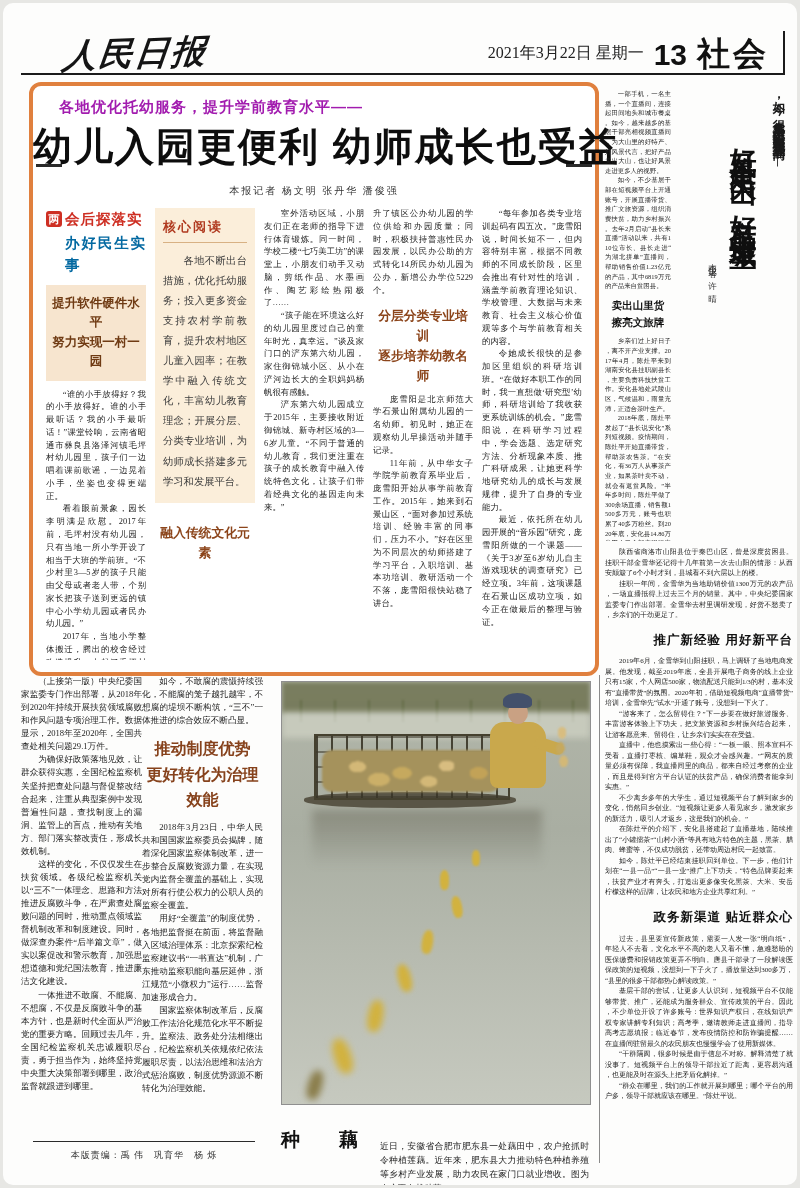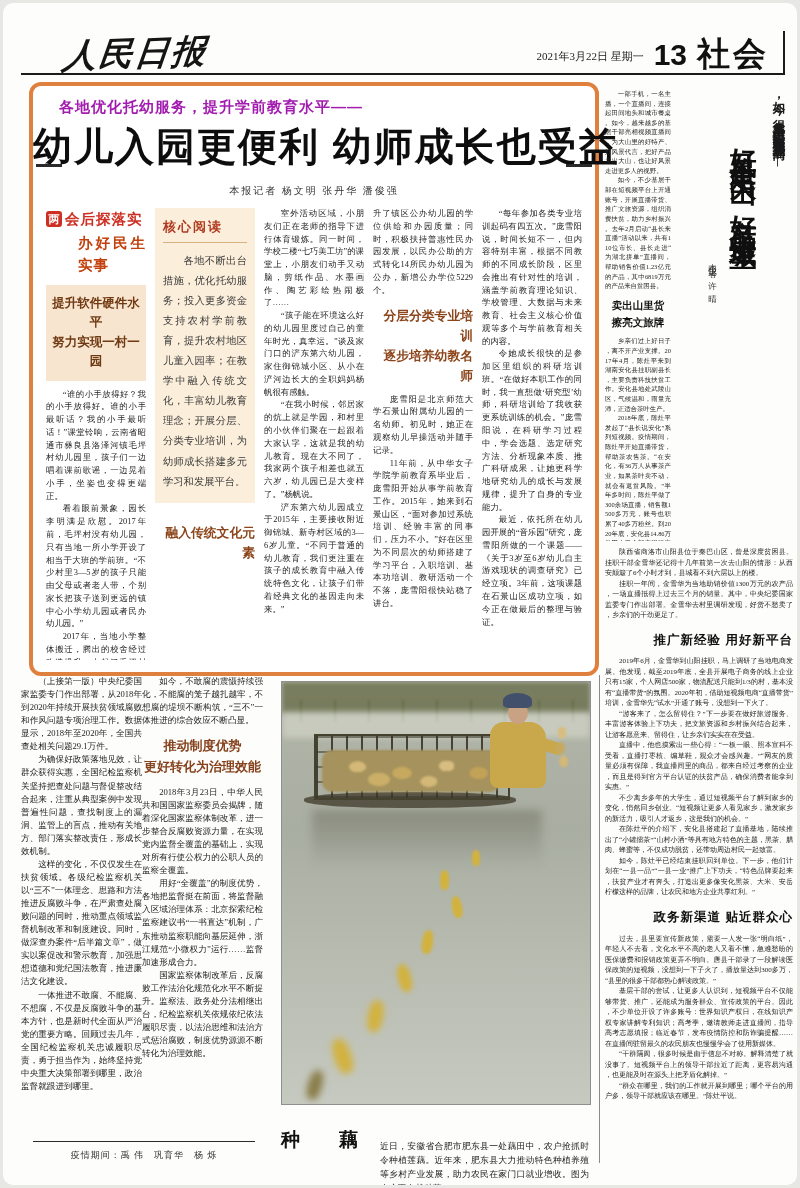--- a/index.html
+++ b/index.html
@@ -2,50 +2,50 @@
 <html><head>
 <meta charset="utf-8">
 <style>
   html,body{margin:0;padding:0;}
   body{width:800px;height:1188px;background:#e7e7e4;font-family:"Liberation Serif","DejaVu Serif",serif;position:relative;overflow:hidden;}
   #page{position:absolute;left:3px;top:3px;right:3px;bottom:3px;background:#fdfdfc;border-radius:10px;overflow:hidden;}
   .abs{position:absolute;}
   
   .masthead{left:60px;top:28px;font-size:34px;font-weight:bold;font-style:italic;color:#151515;transform:skewX(-8deg) rotate(-2deg);letter-spacing:2px;font-family:"DejaVu Serif",serif;}
   .hdr-right{top:34px;right:28px;display:flex;align-items:flex-end;gap:10px;}
-  .hdr-date{font-size:11px;color:#222;padding-bottom:6px;}
+  .hdr-date{font-size:16px;color:#222;padding-bottom:6px;}
   .hdr-pagenum{font-size:30px;font-weight:bold;font-family:"Liberation Sans","DejaVu Sans",sans-serif;color:#111;line-height:1;}
   .hdr-section{font-size:33px;font-weight:bold;font-family:"Liberation Sans","DejaVu Sans",sans-serif;color:#111;line-height:1;letter-spacing:3px;}
   .hdr-rule{left:18px;right:12px;top:70px;height:2px;background:#1b1b1b;}
   .hdr-bracket{right:12px;top:28px;width:2px;height:44px;background:#1b1b1b;}
   
   .main-box{left:26px;top:79px;width:562px;height:586px;border:4px solid #e0803e;border-radius:12px;background:#fff;}
   .kicker{left:26px;top:12px;font-size:15px;font-weight:bold;color:#a21caf;font-family:"Liberation Sans","DejaVu Sans",sans-serif;letter-spacing:1px;}
   .main-headline{left:0;top:34px;width:100%;text-align:center;font-size:39px;font-weight:bold;color:#0d0d0d;font-family:"Liberation Sans","DejaVu Sans",sans-serif;letter-spacing:2px;white-space:nowrap;}
   .hl-dash{top:78px;width:26px;height:3px;background:#2a2a2a;}
   .main-byline{left:0;top:98px;width:100%;text-align:center;font-size:10px;color:#333;letter-spacing:2px;}
   .cols{left:13px;top:122px;width:536px;height:452px;display:flex;gap:9px;}
   .col{flex:1;overflow:hidden;font-size:8.4px;line-height:1.52;text-align:justify;color:#232323;word-break:break-all;}
   .col p,.rcol p{margin:0;text-indent:2em;}
   p.noind{text-indent:0 !important;}
   .badge-l1{display:flex;align-items:center;gap:3px;font-family:"Liberation Sans","DejaVu Sans",sans-serif;}
   .badge-icon{width:16px;height:16px;background:#ce2f23;color:#fff;font-size:11px;font-weight:bold;display:flex;align-items:center;justify-content:center;border-radius:3px;flex:none;}
   .badge-t1{font-size:14.5px;font-weight:bold;color:#ce2f23;letter-spacing:1px;}
-  .badge-t2{font-size:14.5px;font-weight:bold;color:#c2410c;margin:2px 0 0 32px;letter-spacing:1px;font-family:"Liberation Sans","DejaVu Sans",sans-serif;}
+  .badge-t2{font-size:14.5px;font-weight:bold;color:#0369a1;margin:2px 0 0 19px;letter-spacing:1px;font-family:"Liberation Sans","DejaVu Sans",sans-serif;}
   .subhead-box{background:#f7e5cf;margin:9px 0 8px;padding:9px 2px;text-align:center;font-size:12.5px;font-weight:bold;color:#6f3a13;line-height:1.55;font-family:"Liberation Sans","DejaVu Sans",sans-serif;}
   .core-box{background:#fbeeda;padding:9px 8px 11px;margin-bottom:20px;}
   .core-title{font-size:13px;font-weight:bold;color:#b03a20;font-family:"Liberation Sans","DejaVu Sans",sans-serif;letter-spacing:2px;}
   .core-rule{height:1px;background:#d8b183;margin:5px 0 8px;}
   .core-text{font-size:10.3px;line-height:1.95;color:#3c3c3c;text-indent:2em;}
-  .col-subhead{text-align:right;font-size:12.8px;font-weight:bold;color:#8c451b;line-height:1.55;margin:9px 0 8px;font-family:"Liberation Sans","DejaVu Sans",sans-serif;text-indent:0;}
+  .col-subhead{text-align:center;font-size:12.8px;font-weight:bold;color:#8c451b;line-height:1.55;margin:9px 0 8px;font-family:"Liberation Sans","DejaVu Sans",sans-serif;text-indent:0;}
   
   .left-art{left:18px;top:672px;width:250px;height:456px;display:flex;}
   .lcol{width:121px;overflow:hidden;font-size:8.6px;line-height:1.52;text-align:justify;color:#232323;word-break:break-all;}
   .lcol p{margin:0;text-indent:2em;}
-  .l-subhead{text-align:center;font-size:13px;font-weight:bold;color:#86421c;line-height:1.6;margin:9px 0 8px;font-family:"Liberation Sans","DejaVu Sans",sans-serif;text-indent:0;}
+  .l-subhead{text-align:center;font-size:16px;font-weight:bold;color:#86421c;line-height:1.6;margin:9px 0 8px;font-family:"Liberation Sans","DejaVu Sans",sans-serif;text-indent:0;}
   .credits-rule{left:30px;top:1138px;width:222px;height:1px;background:#2a2a2a;}
   .credits{left:14px;top:1146px;width:254px;text-align:center;font-size:9px;color:#333;letter-spacing:1px;}
   
   .photo{left:278px;top:678px;width:308px;height:422px;border:1px solid #8f8f8f;overflow:hidden;background:linear-gradient(180deg,#b2b6a9 0%,#a9aea2 35%,#b7bbb0 65%,#c6c9bf 100%);}
   .ph-trees{position:absolute;left:0;top:0;width:100%;height:32px;background:linear-gradient(180deg,#6e725306,#787c5d);background-color:#7a7e60;filter:blur(2px);}
   .ph-far{position:absolute;left:0;top:30px;width:100%;height:26px;background:#cdd0c2;filter:blur(3px);opacity:.8;}
   .ph-sprigs{position:absolute;left:0;top:18px;width:100%;height:22px;background:repeating-linear-gradient(90deg,transparent 0 18px,rgba(90,100,60,.55) 18px 20px,transparent 20px 34px);filter:blur(1px);}
   .ph-raft{position:absolute;left:22px;top:110px;width:212px;height:16px;background:#57534400;background-color:#595546;border-radius:45%;filter:blur(.6px);}
   .ph-cage{position:absolute;left:32px;top:52px;width:192px;height:62px;border:2px solid #45412f;background:repeating-linear-gradient(90deg,rgba(58,54,40,.9) 0 2px,transparent 2px 15px),repeating-linear-gradient(0deg,rgba(58,54,40,.55) 0 2px,transparent 2px 15px);}
   .ph-roots{position:absolute;left:40px;top:68px;width:178px;height:42px;border-radius:10px;filter:blur(1.2px);
@@ -124,21 +124,20 @@
           <span>融入传统文化元素</span><br>
           
         </div>
 
       </div>
 
       <div class="col">
         <div>
             <p>室外活动区域，小朋友们正在老师的指导下进行体育锻炼。同一时间，学校二楼“七巧美工坊”的课堂上，小朋友们动手又动脑，剪纸作品、水墨画作、陶艺彩绘热闹极了……</p>
             <p>“孩子能在环境这么好的幼儿园里度过自己的童年时光，真幸运。”谈及家门口的浐东第六幼儿园，家住御锦城小区、从小在浐河边长大的全职妈妈杨帆很有感触。</p>
-            <p>“在我小时候，邻居家的炕上就是学园，和村里的小伙伴们聚在一起跟着大家认字，这就是我的幼儿教育。现在大不同了，我家两个孩子相差也就五六岁，幼儿园已是大变样了。”杨帆说。</p>
             <p>浐东第六幼儿园成立于2015年，主要接收附近御锦城、新寺村区域的3—6岁儿童。“不同于普通的幼儿教育，我们更注重在孩子的成长教育中融入传统特色文化，让孩子们带着经典文化的基因走向未来。”</p>
           </div>
       </div>
 
       <div class="col">
         <p class="noind">升了镇区公办幼儿园的学位供给和办园质量；同时，积极扶持普惠性民办园发展，以民办公助的方式转化14所民办幼儿园为公办，新增公办学位5229个。</p>
         <div class="col-subhead">
           <span>分层分类专业培训</span><br>
           <span>逐步培养幼教名师</span>
         </div>
@@ -174,21 +173,21 @@
         <span>更好转化为治理效能</span>
       </div>
       <div>
           <p>2018年3月23日，中华人民共和国国家监察委员会揭牌，随着深化国家监察体制改革，进一步整合反腐败资源力量，在实现党内监督全覆盖的基础上，实现对所有行使公权力的公职人员的监察全覆盖。</p>
           <p>用好“全覆盖”的制度优势，各地把监督挺在前面，将监督融入区域治理体系：北京探索纪检监察建议书“一书直达”机制，广东推动监察职能向基层延伸，浙江规范“小微权力”运行……监督加速形成合力。</p>
           <p>国家监察体制改革后，反腐败工作法治化规范化水平不断提升。监察法、政务处分法相继出台，纪检监察机关依规依纪依法履职尽责，以法治思维和法治方式惩治腐败，制度优势源源不断转化为治理效能。</p>
         </div>
     </div>
   </div>
   <div class="abs credits-rule"></div>
-  <div class="abs credits">疫情期间：禹 伟　巩育华　杨 烁</div>
+  <div class="abs credits">本版责编：禹 伟　巩育华　杨 烁</div>
 
   <div class="abs photo">
     <div class="ph-trees"></div>
     <div class="ph-sprigs"></div>
     <div class="ph-far"></div>
     <div class="ph-reflect"></div>
     <div class="ph-raft"></div>
     <div class="ph-cage"></div>
     <div class="ph-roots"></div>
     <div class="ph-body"></div>

